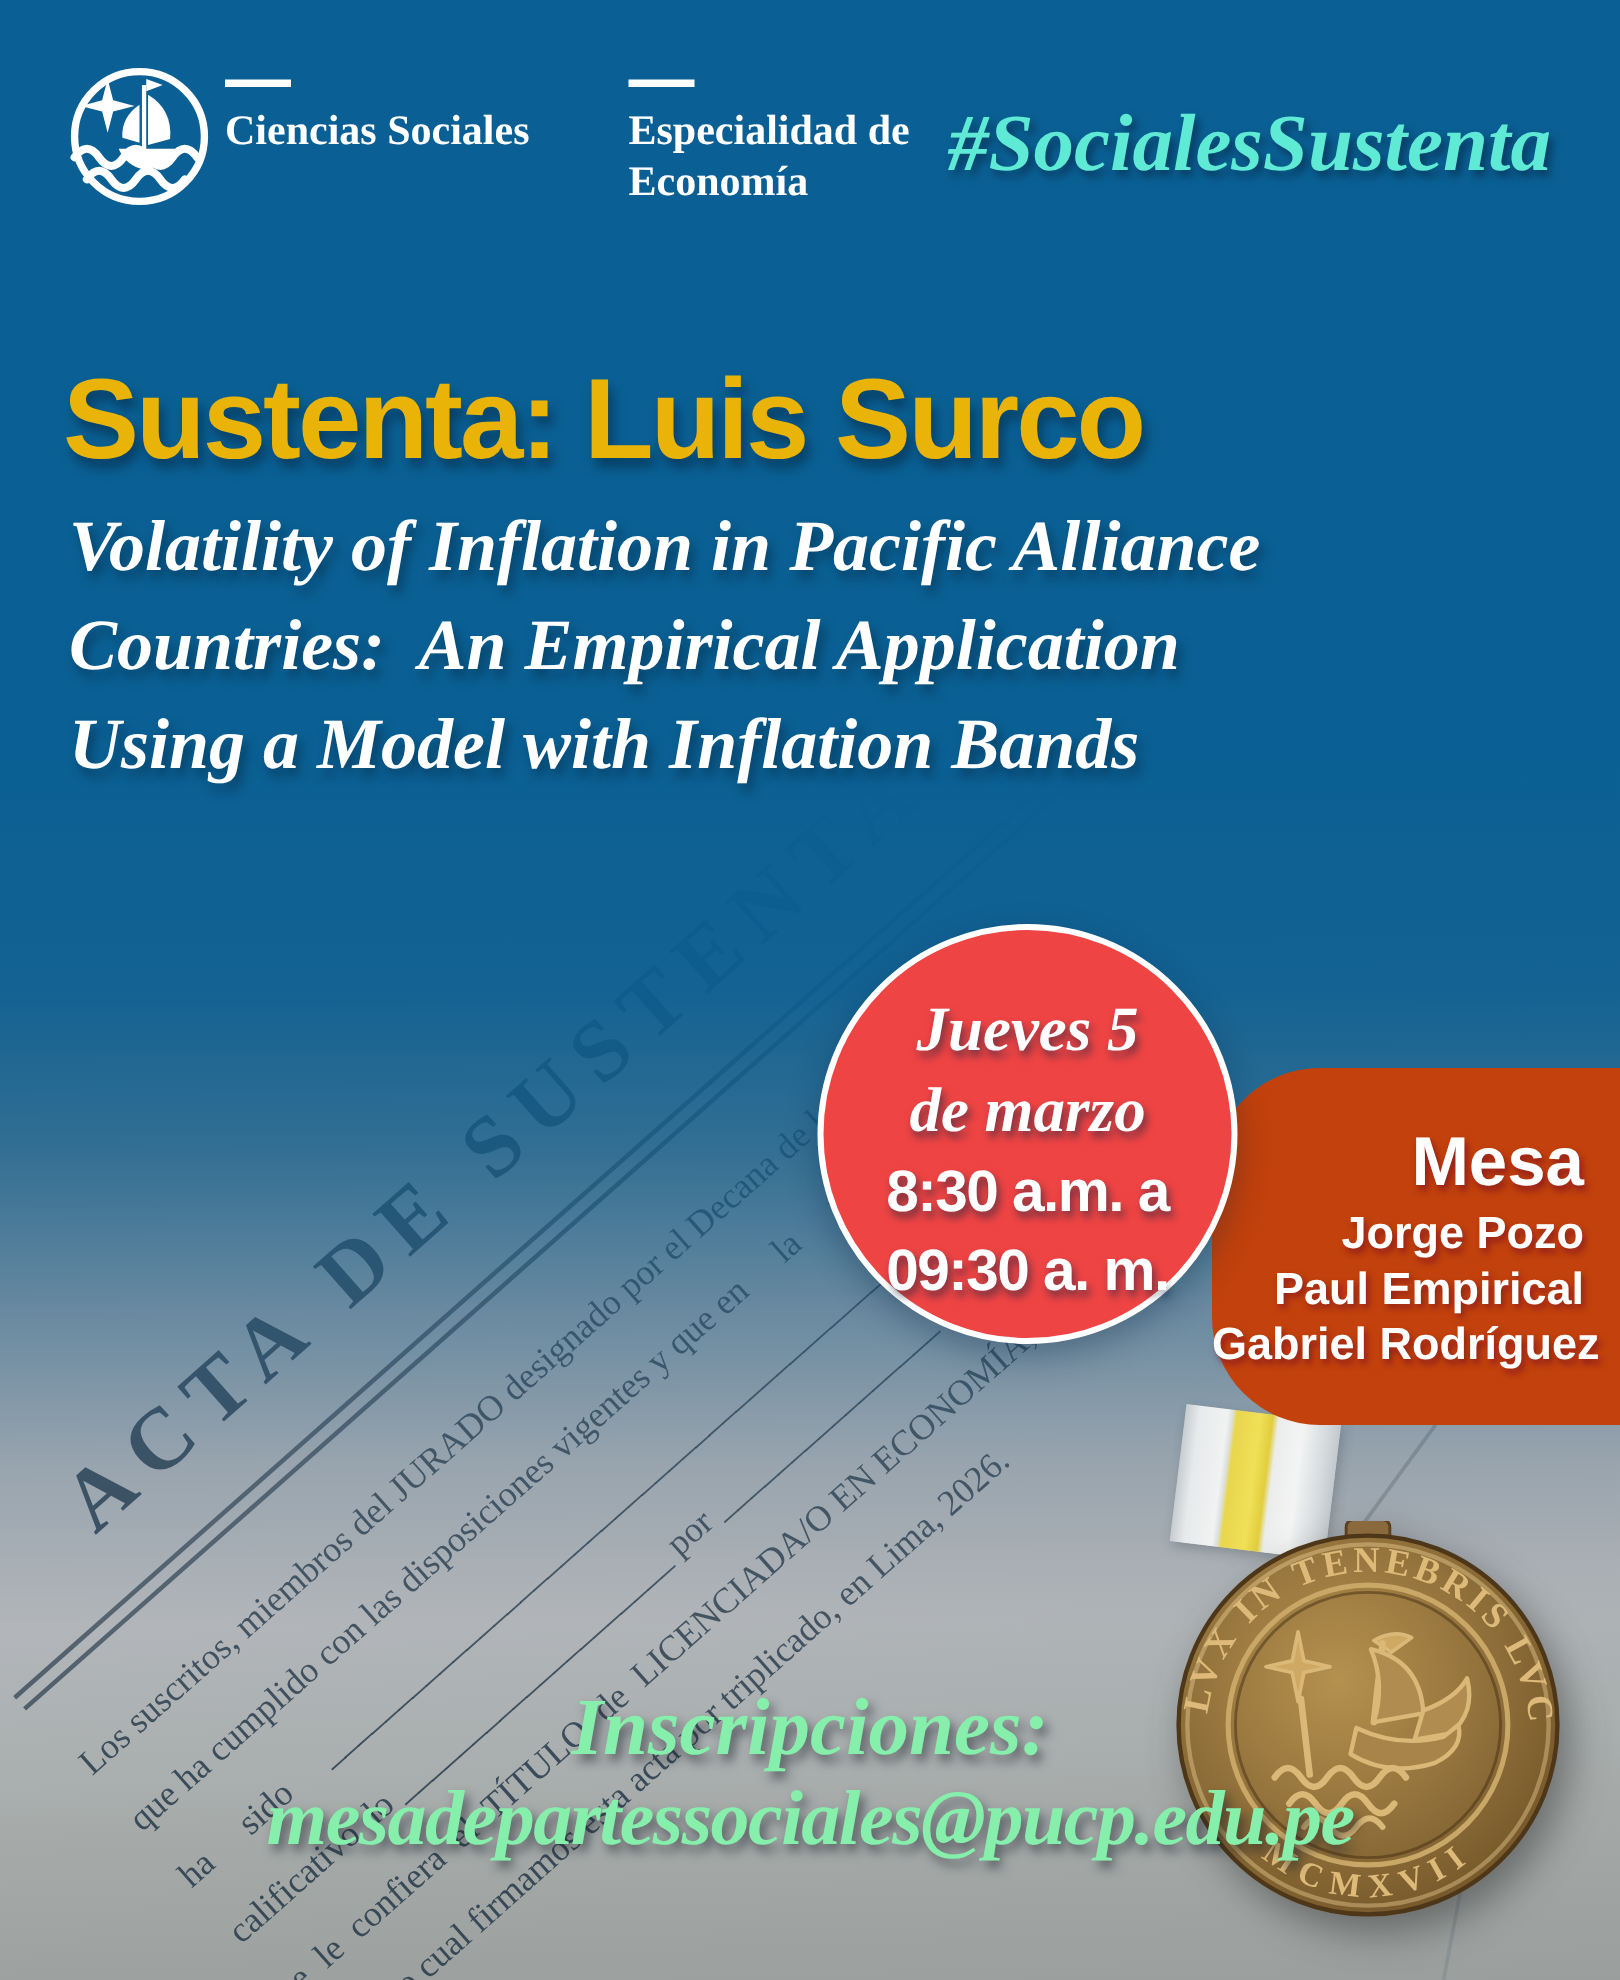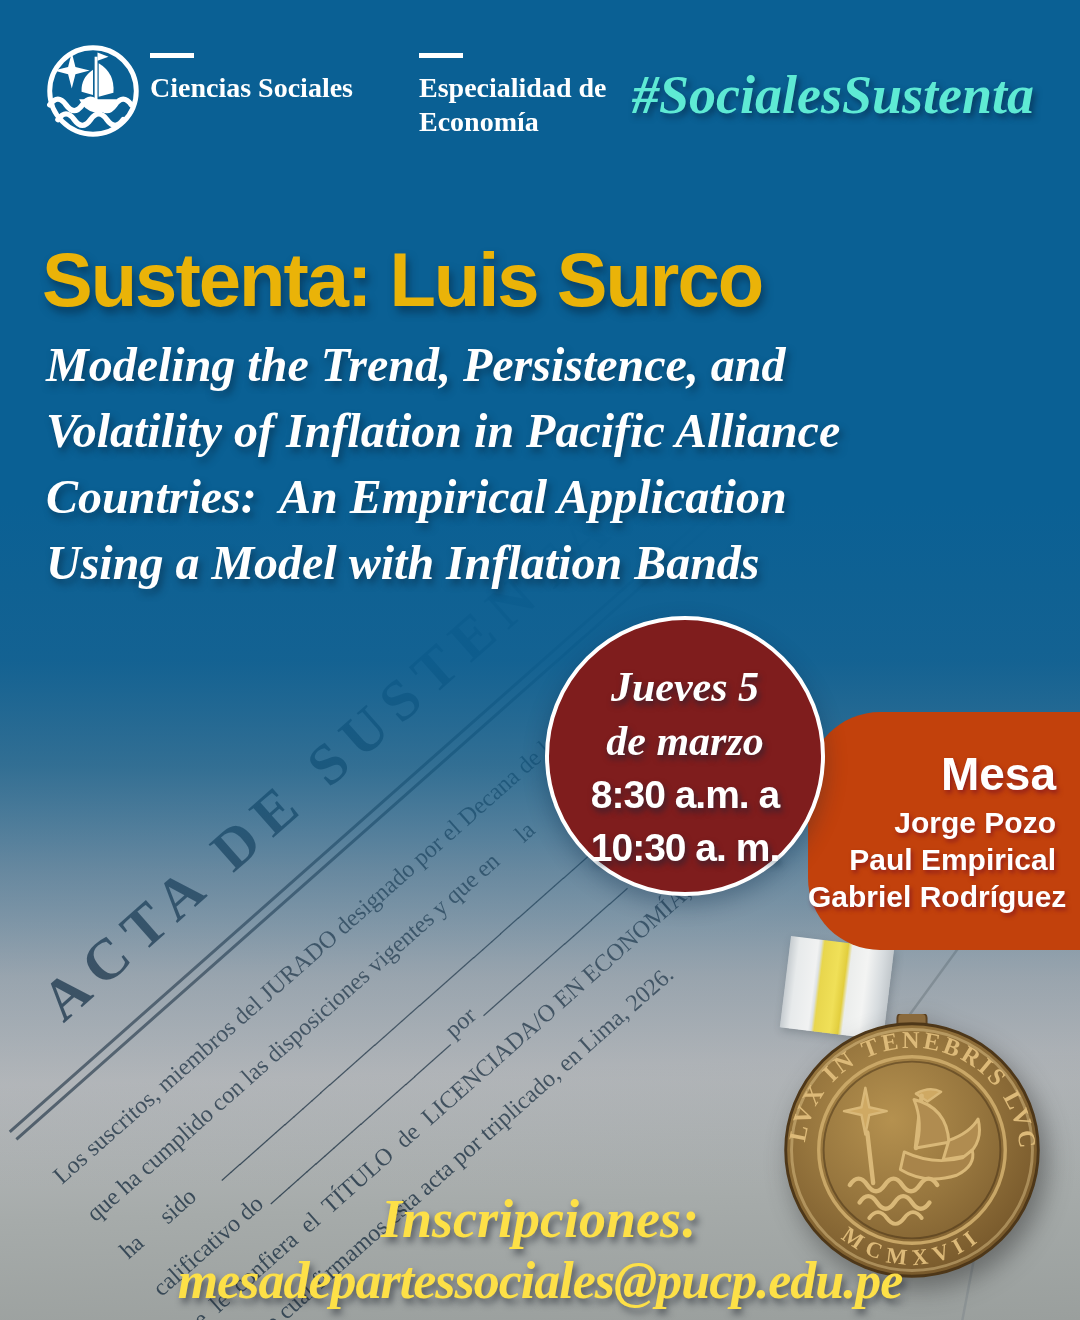--- a/index.html
+++ b/index.html
@@ -68,21 +68,21 @@
   }
   .thesis{
     position:absolute; left:46px; top:332px; color:#fff;
     font-family:"Liberation Serif", serif; font-style:italic; font-weight:bold;
     font-size:48px; line-height:66px; white-space:nowrap;
     text-shadow:3px 5px 7px rgba(5,35,60,.5);
   }
   
   .badge{
     position:absolute; left:545px; top:616px; width:280px; height:280px;
-    border-radius:50%; background:#7f1d1d; border:4px solid #fff;
+    border-radius:50%; background:#ef4444; border:4px solid #fff;
     box-sizing:border-box; text-align:center; color:#fff;
     box-shadow:0 8px 22px rgba(0,30,60,.30);
     padding-top:40px;
   }
   .badge .ser{
     font-family:"Liberation Serif", serif; font-style:italic; font-weight:bold;
     font-size:42px; line-height:54px; text-shadow:2px 4px 6px rgba(5,35,60,.55);
   }
   .badge .san{
     font-weight:bold; font-size:39px; line-height:53px; letter-spacing:-1px;
@@ -110,21 +110,21 @@
     background:linear-gradient(90deg,
       #c6ccd0 0%, #e7eaeb 9%, #f1f2f2 27%, #dde1e2 30%,
       #e8d64d 33%, #f0e058 48%, #e2ce3e 56%, #ebedec 60%,
       #f3f4f3 76%, #d6dbde 91%, #c2c8cc 100%);
     box-shadow:2px 3px 8px rgba(40,50,60,.25);
   }
   .medal{ position:absolute; left:776px; top:1014px; width:272px; height:272px;
     filter:drop-shadow(7px 11px 13px rgba(35,35,35,.45)); }
   
   .registration{
-    position:absolute; left:0; top:1188px; width:100%; text-align:center; color:#fde047;
+    position:absolute; left:0; top:1120px; width:100%; text-align:center; color:#86efac;
     font-family:"Liberation Serif", serif; font-style:italic; font-weight:bold;
     text-shadow:3px 5px 7px rgba(30,35,45,.6);
   }
   .registration .label{ font-size:54px; line-height:62px; }
   .registration .email{ font-size:52px; line-height:62px; letter-spacing:-1px;}
 </style>
 </head>
 <body>
 
 <div class="poster">
@@ -189,21 +189,21 @@
     <div class="panel-title">Mesa</div>
     <div class="member">Jorge Pozo</div>
     <div class="member">Paul Empirical</div>
     <div class="member">Gabriel Rodríguez</div>
   </div>
 
   <div class="badge">
     <div class="ser">Jueves 5</div>
     <div class="ser">de marzo</div>
     <div class="san">8:30 a.m. a</div>
-    <div class="san">10:30 a. m.</div>
+    <div class="san">09:30 a. m.</div>
   </div>
 
   <svg class="logo" viewBox="0 0 120 120">
     <circle cx="60" cy="60" r="53" fill="none" stroke="#fff" stroke-width="6"></circle>
     <path d="M34 13 L38.5 30.5 L56 35 L38.5 39.5 L34 57 L29.5 39.5 L12 35 L29.5 30.5 Z" fill="#fff"></path>
     <g fill="#fff">
       <rect x="62" y="18" width="3.5" height="54"></rect>
       <path d="M65.5 23 L79 18 L65.5 13 Z"></path>
       <path d="M67 26 Q 87 38 85 62 L 67 67 Z"></path>
       <path d="M60 34 Q 45 44 46 61 L 60 65 Z"></path>
@@ -223,21 +223,20 @@
   <div class="unit unit-esp">
     <div class="dash"></div>
     <div class="line">Especialidad de</div>
     <div class="line">Economía</div>
   </div>
 
   <div class="hashtag">#SocialesSustenta</div>
 
   <div class="title">Sustenta: Luis Surco</div>
   <div class="thesis">
-    <div>Modeling the Trend, Persistence, and</div>
     <div>Volatility of Inflation in Pacific Alliance</div>
     <div>Countries:&nbsp; An Empirical Application</div>
     <div>Using a Model with Inflation Bands</div>
   </div>
 
   <div class="registration">
     <div class="label">Inscripciones:</div>
     <div class="email">mesadepartessociales@pucp.edu.pe</div>
   </div>
 

